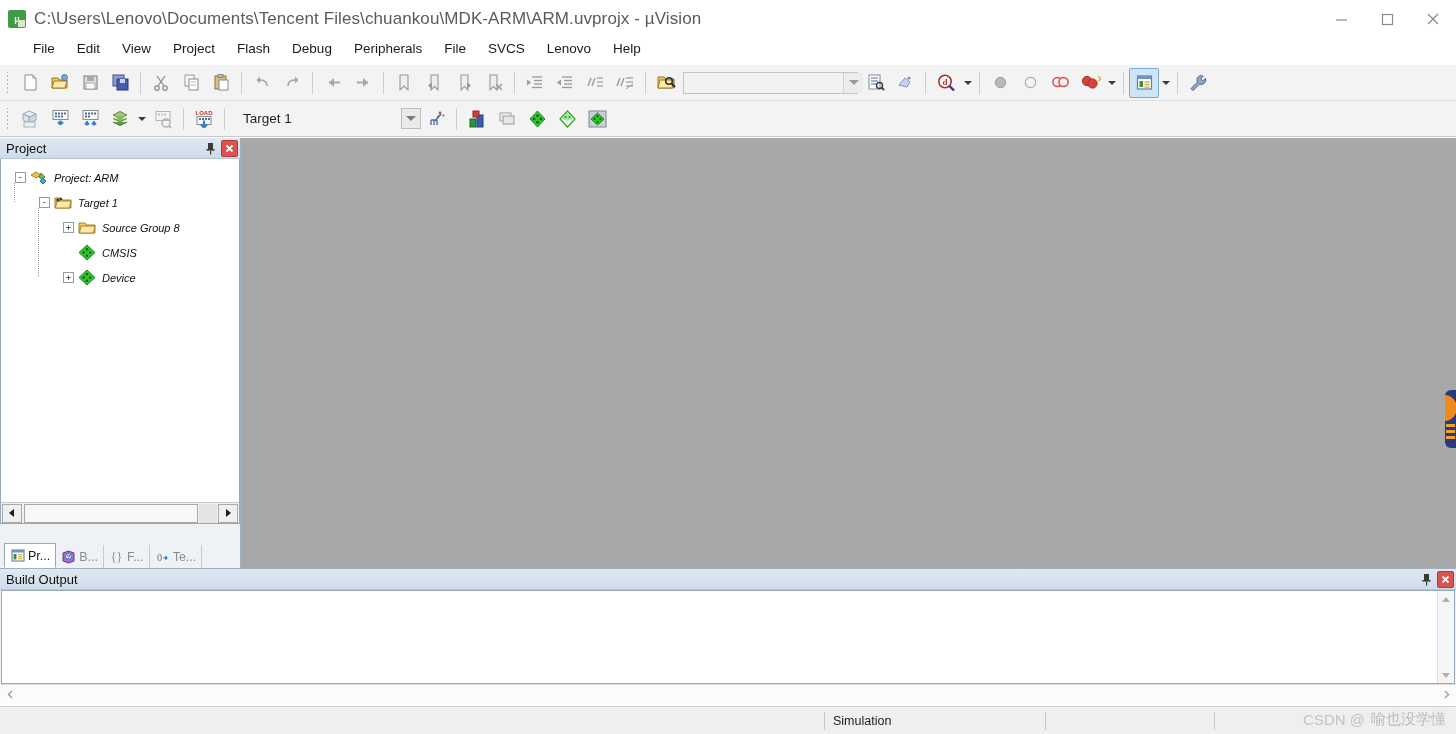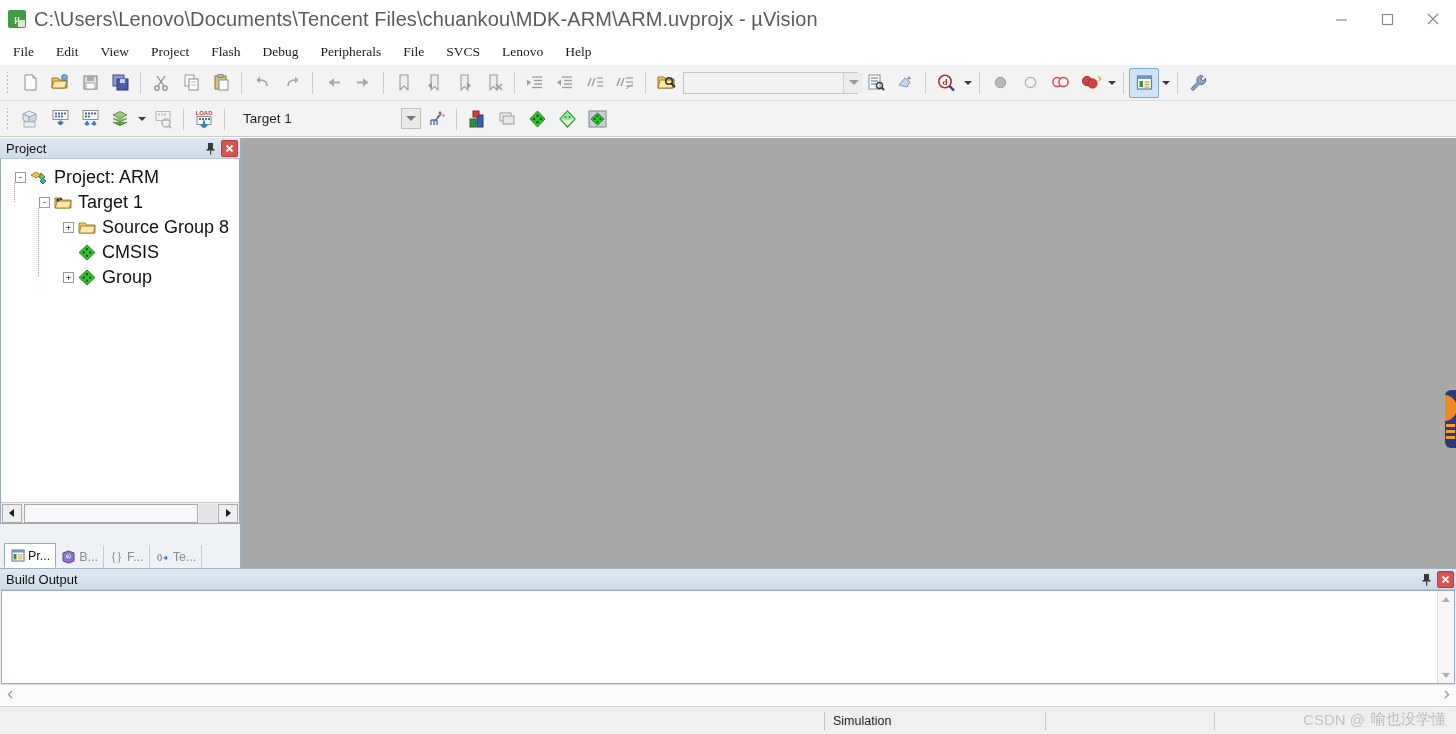--- a/index.html
+++ b/index.html
@@ -22,32 +22,32 @@
     background: #3f9b46; border-radius: 2px;
     display: flex; align-items: center; justify-content: center;
     color: #fff; font-size: 9px; font-weight: bold; line-height: 1;
     position: relative; flex: none;
   }
   .title-icon::after {
     content: ""; position: absolute; right: 1px; bottom: 1px;
     width: 7px; height: 7px; background: #d7e9c8;
   }
   .title-text {
-    font-size: 20px; color: #5b5b5b; letter-spacing: .1px; white-space: nowrap;
+    font-size: 17px; color: #5b5b5b; letter-spacing: .1px; white-space: nowrap;
   }
   .win-controls { position: absolute; right: 0; top: 0; height: 38px; display: flex; }
   .win-btn {
     width: 46px; height: 38px; display: flex; align-items: center; justify-content: center;
   }
   .win-btn svg { display: block; }
 
   
   .menubar {
     position: absolute; left: 0; top: 38px; width: 1456px; height: 27px;
-    background: #ffffff; display: flex; align-items: center; padding-left: 2px; font-family: Liberation Serif, serif;
+    background: #ffffff; display: flex; padding-left: 22px;
   }
   .menu-item {
     font-size: 13.5px; color: #1a1a1a; padding: 3px 11px; white-space: nowrap;
   }
 
   
   .toolbar {
     position: absolute; left: 0; width: 1456px;
     background: #f3f3f3;
     border-bottom: 1px solid #dcdcdc;
@@ -132,21 +132,21 @@
   }
   .tree { padding: 6px 0 0 8px; }
   .tnode { display: flex; align-items: center; height: 25px; position: relative; }
   .tnode .expander {
     width: 11px; height: 11px; flex: none; border: 1px solid #9a9a9a; background: #fff;
     display: flex; align-items: center; justify-content: center; margin-right: 3px;
     font-size: 9px; line-height: 1; color: #2a2a2a; font-family: "DejaVu Sans Mono", monospace;
   }
   .tnode .expander.hidden { visibility: hidden; }
   .tnode .ico { width: 20px; height: 18px; flex: none; margin-right: 5px; display: flex; align-items: center; justify-content: center; }
-  .tnode .tlabel { font-size: 18px; color: #111; white-space: nowrap; }
+  .tnode .tlabel { font-size: 11px; color: #111; white-space: nowrap; font-style: italic; }
   .lvl0 { padding-left: 6px; }
   .lvl1 { padding-left: 30px; }
   .lvl2 { padding-left: 54px; }
   .dotline {
     position: absolute; border-left: 1px dotted #9aa5ae;
   }
 
   .tree-hscroll {
     position: absolute; left: 0; bottom: 0; width: 100%; height: 21px;
     background: #f0f0f0; border-top: 1px solid #c8c8c8; display: flex; align-items: center;
@@ -782,21 +782,21 @@
               <svg width="18" height="17" viewBox="0 0 18 17">
                   <path d="M9 1 17 8.5 9 16 1 8.5z" fill="#2fc42f" stroke="#1a8a1a" stroke-width="1"></path>
                   <g fill="#0d5c0d">
                     <circle cx="9" cy="5.3" r="1.2"></circle>
                     <circle cx="5.8" cy="8.5" r="1.2"></circle>
                     <circle cx="12.2" cy="8.5" r="1.2"></circle>
                     <circle cx="9" cy="11.7" r="1.2"></circle>
                   </g>
                 </svg>
             </span>
-            <span class="tlabel">Group</span>
+            <span class="tlabel">Device</span>
           </div>
         </div>
 
         <div class="tree-hscroll">
           <div class="hs-arrow">
             <svg width="8" height="8" viewBox="0 0 8 8">
                 <path d="M6 0 1 4 6 8z" fill="#1a1a1a"></path>
               </svg>
           </div>
           <div class="hs-thumb"></div>

